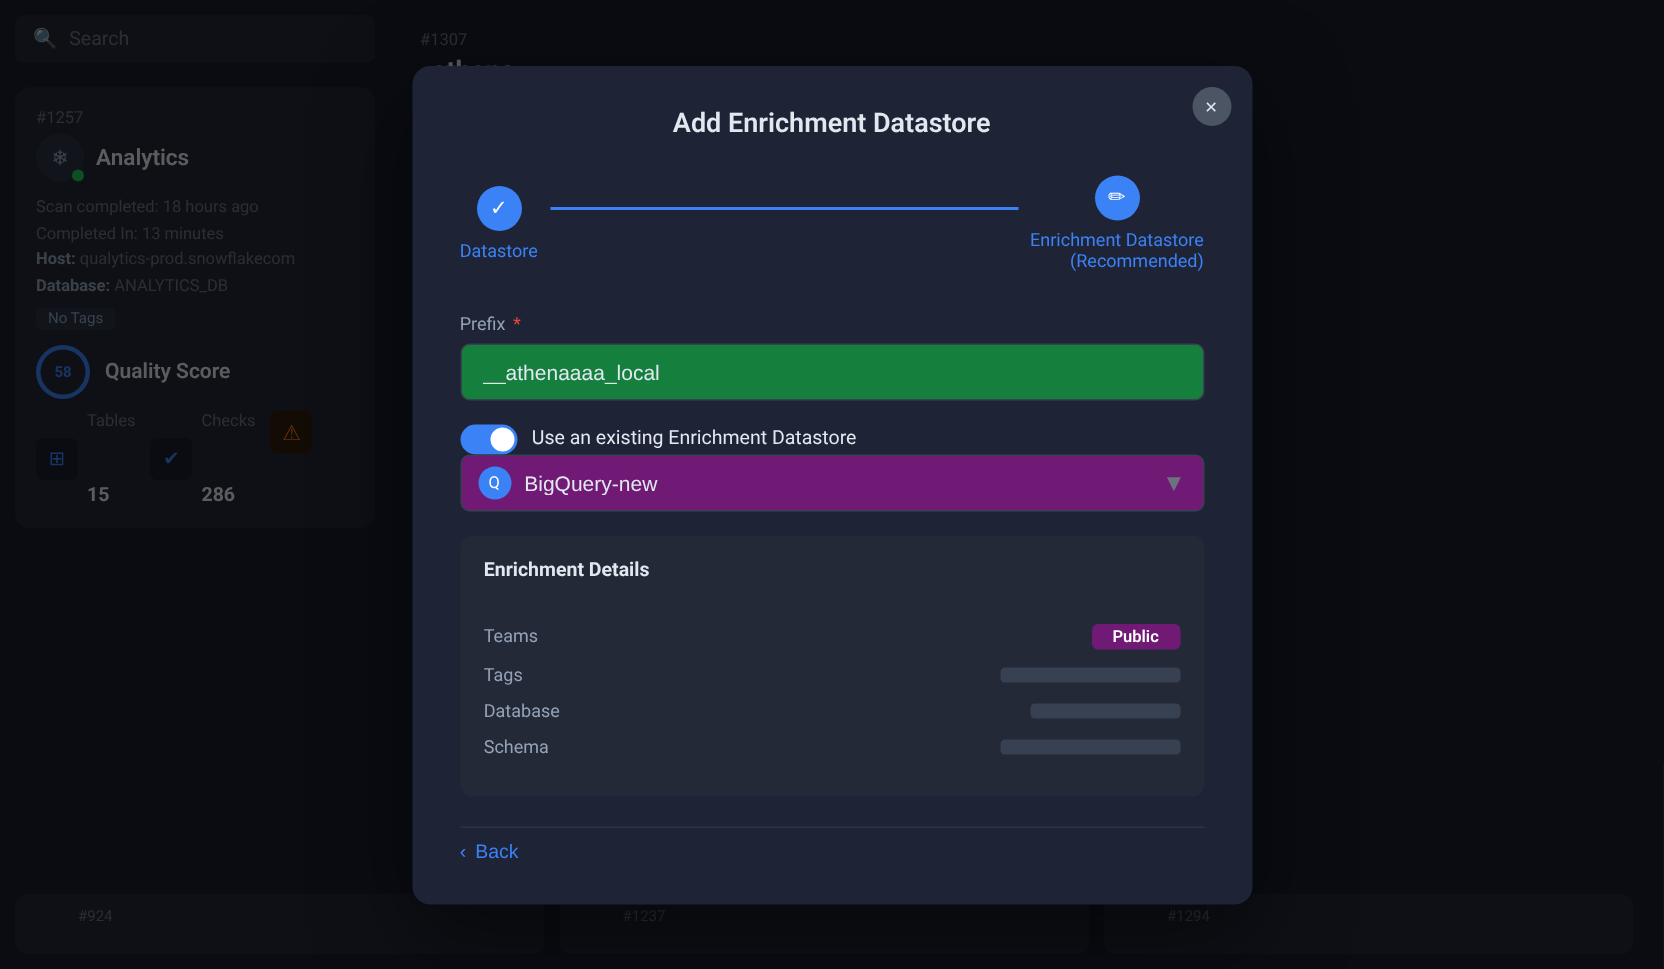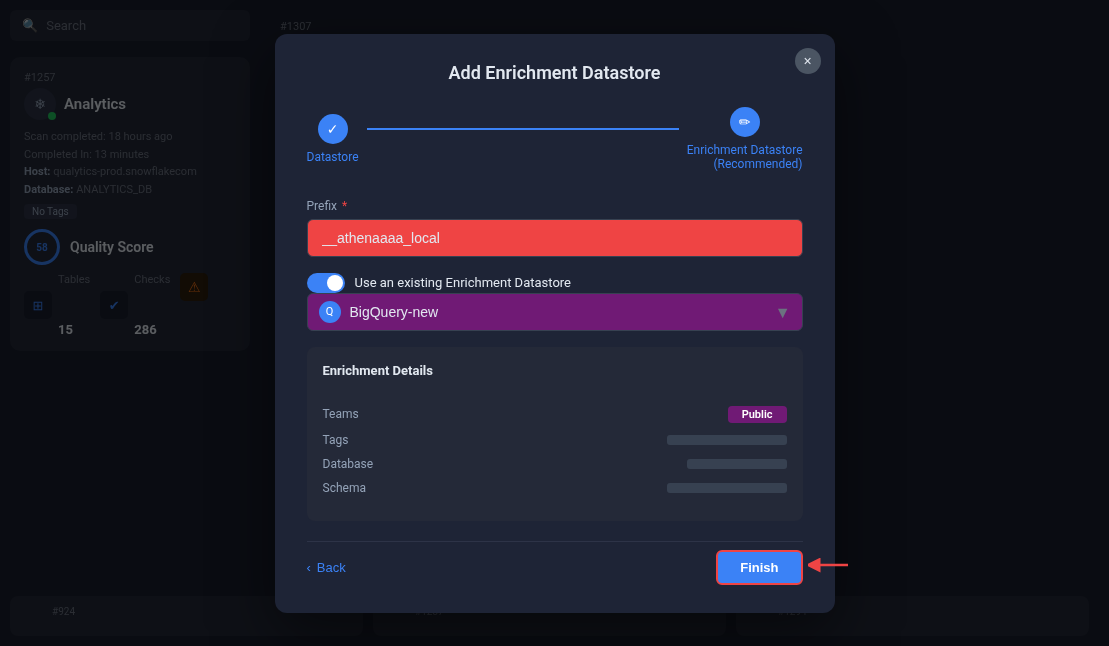--- a/index.html
+++ b/index.html
@@ -287,21 +287,21 @@
       margin-bottom: 6px;
     }
 
     .form-label .required {
       color: #ef4444;
       margin-left: 2px;
     }
 
     .form-input {
       width: 100%;
-      background: #ef4444;
+      background: #15803d;
       border: 1px solid #374151;
       border-radius: 6px;
       padding: 10px 14px;
       color: #e2e8f0;
       font-size: 14px;
       margin-bottom: 16px;
       outline: none;
     }
 
     .toggle-row {
@@ -668,32 +668,16 @@
       </div>
     </div>
 
     
     <div class="modal-footer">
       <button class="btn-back">
         <span>‹</span>
         <span>Back</span>
       </button>
 
-      <div style="position:relative; display:flex; align-items:center;">
-        <button class="btn-finish">
-          <span>Finish</span>
-        </button>
-
-        <div style="position:absolute; right:-50px; top:50%; transform:translateY(-50%);">
-          <svg width="45" height="20" viewBox="0 0 45 20">
-            <defs>
-              <marker id="arrowhead" markerWidth="6" markerHeight="6" refX="3" refY="3" orient="auto">
-                <polygon points="0 0, 6 3, 0 6" fill="#ef4444"></polygon>
-              </marker>
-            </defs>
-            <line x1="40" y1="10" x2="5" y2="10" stroke="#ef4444" stroke-width="2.5" marker-end="url(#arrowhead)"></line>
-          </svg>
-        </div>
-      </div>
     </div>
 
   </div>
 </div>
 
 </body></html>

